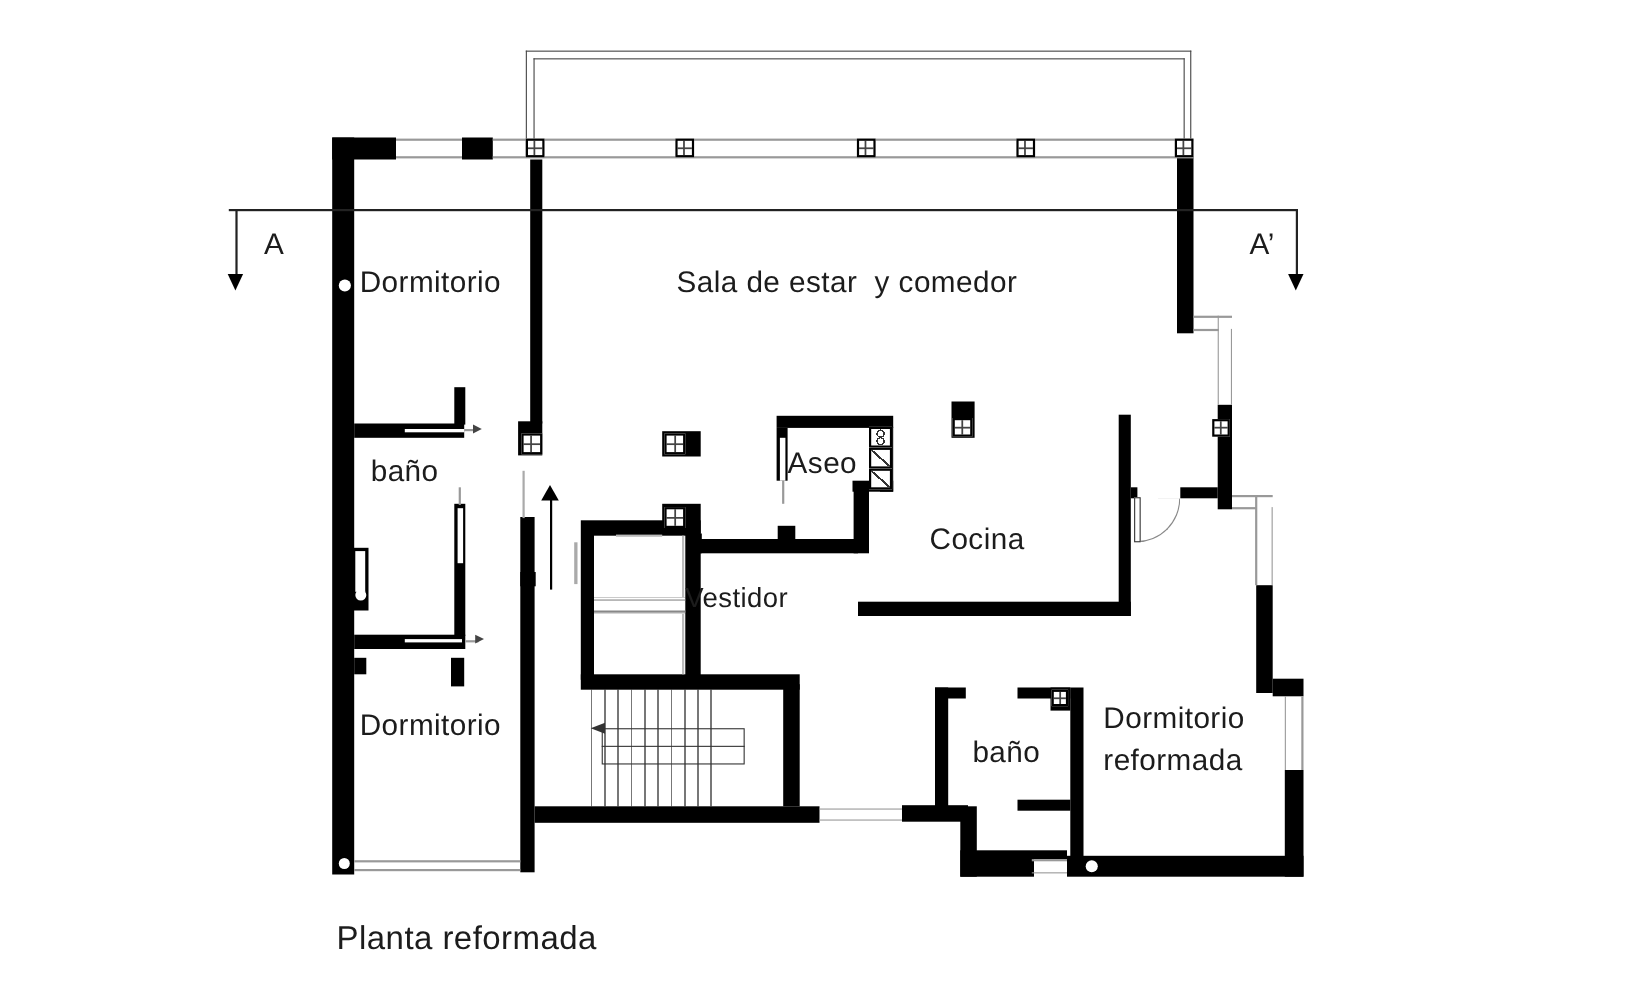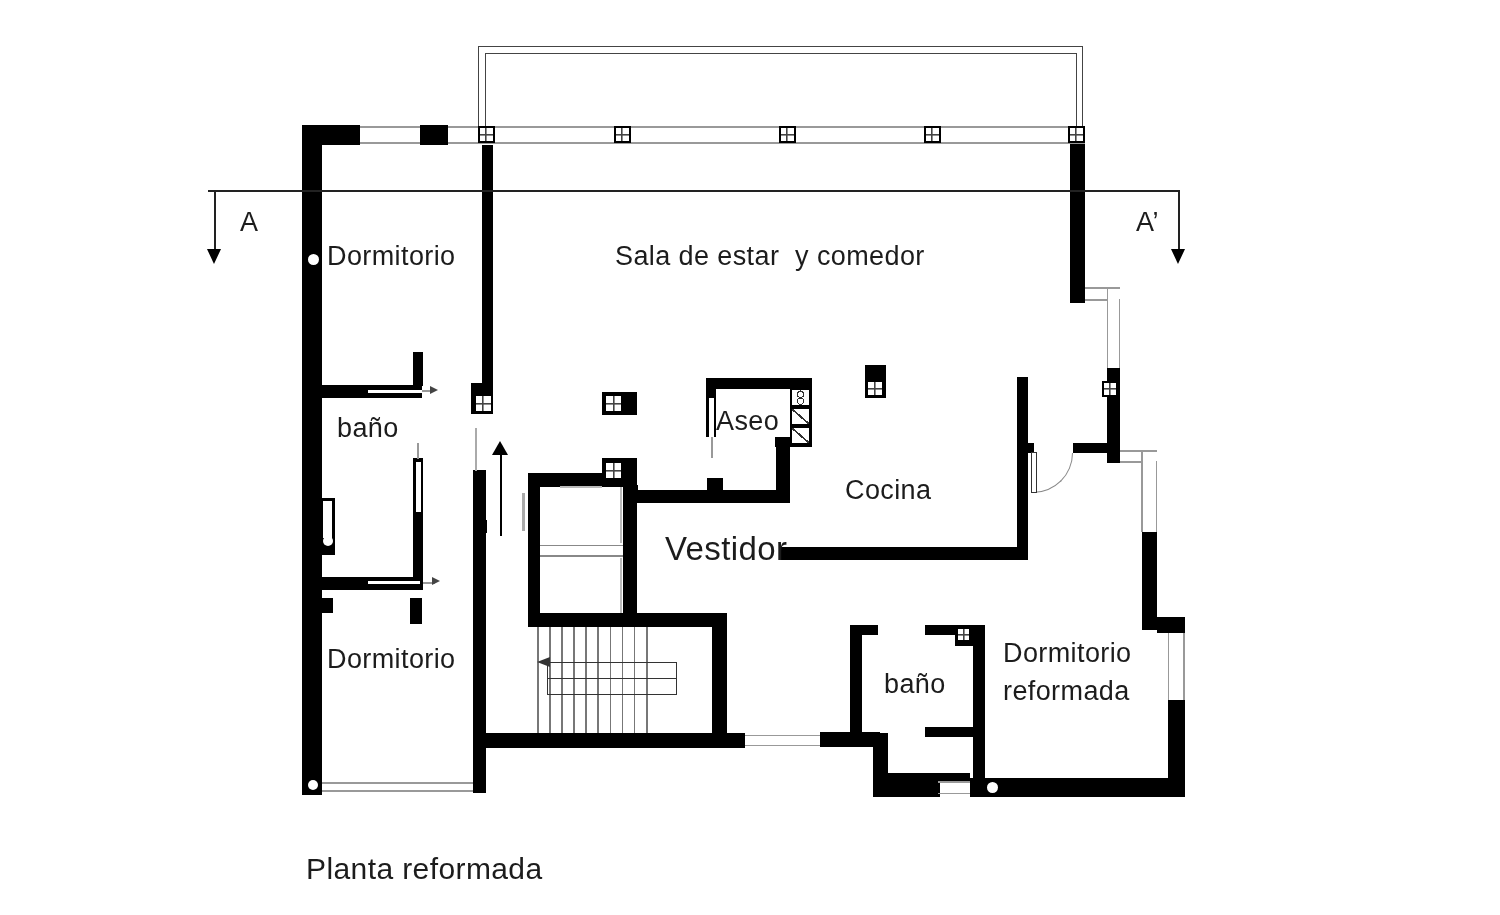--- a/index.html
+++ b/index.html
@@ -154,23 +154,23 @@
       <div class="tri" style="left: 1171px; top: 249px; border-left: 7px solid transparent; border-right: 7px solid transparent; border-top: 15px solid rgb(0, 0, 0);"></div>
       <div class="tri" style="left: 492px; top: 441px; border-left: 8px solid transparent; border-right: 8px solid transparent; border-bottom: 14px solid rgb(0, 0, 0);"></div>
       <div class="tri" style="left: 537px; top: 657px; border-top: 5.5px solid transparent; border-bottom: 5.5px solid transparent; border-right: 13px solid rgb(51, 51, 51);"></div>
       <div class="tri" style="left: 430px; top: 386px; border-top: 4px solid transparent; border-bottom: 4px solid transparent; border-left: 8px solid rgb(68, 68, 68);"></div>
       <div class="tri" style="left: 432px; top: 577px; border-top: 4px solid transparent; border-bottom: 4px solid transparent; border-left: 8px solid rgb(68, 68, 68);"></div>
       <div class="lbl" style="left: 327px; top: 242px; font-size: 27px;">Dormitorio</div>
       <div class="lbl" style="left: 615px; top: 242px; font-size: 27px;">Sala de estar  y comedor</div>
       <div class="lbl" style="left: 337px; top: 414px; font-size: 27px;">baño</div>
       <div class="lbl" style="left: 716px; top: 407px; font-size: 27px;">Aseo</div>
       <div class="lbl" style="left: 845px; top: 476px; font-size: 27px;">Cocina</div>
-      <div class="lbl" style="left: 665px; top: 531px; font-size: 33px;">Vestidor</div>
+      <div class="lbl" style="left: 623px; top: 531px; font-size: 25px;">Vestidor</div>
       <div class="lbl" style="left: 327px; top: 645px; font-size: 27px;">Dormitorio</div>
       <div class="lbl" style="left: 884px; top: 670px; font-size: 27px;">baño</div>
       <div class="lbl" style="left: 1003px; top: 639px; font-size: 27px;">Dormitorio</div>
       <div class="lbl" style="left: 1003px; top: 677px; font-size: 27px;">reformada</div>
       <div class="lbl" style="left: 240px; top: 208px; font-size: 27px;">A</div>
       <div class="lbl" style="left: 1136px; top: 208px; font-size: 27px;">A’</div>
-      <div class="lbl" style="left: 306px; top: 837px; font-size: 30px; margin-top: 15px;">Planta reformada</div>
+      <div class="lbl" style="left: 306px; top: 837px; font-size: 30px;">Planta reformada</div>
     </div>
 
 </div>
 
 </body></html>

